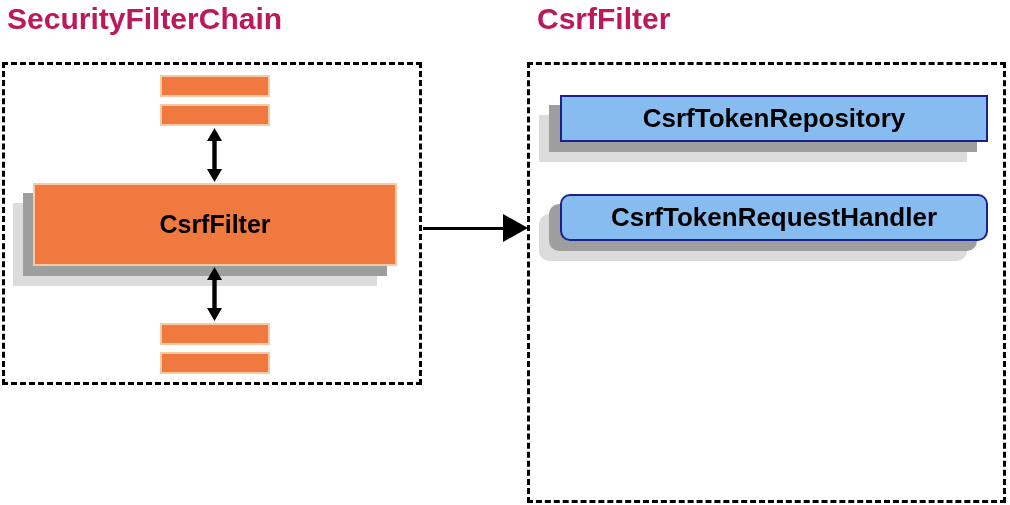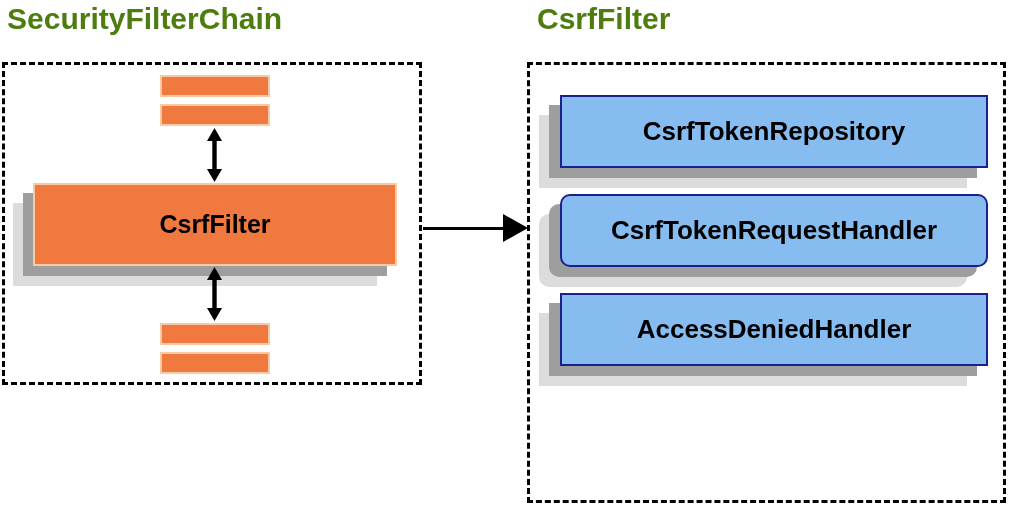--- a/index.html
+++ b/index.html
@@ -14,21 +14,21 @@
     height: 505px;
     background: var(--background, #ffffff);
     overflow: hidden;
   }
   .title {
     position: absolute;
     top: 2px;
     font-size: 30px;
     font-weight: bold;
     white-space: nowrap;
-    color: #4d7c0f;
+    color: #be185d;
   }
   .title-left  { left: 7px; }
   .title-right { left: 537px; }
 
   .dashed {
     position: absolute;
     border: 3px dashed #000;
     background: transparent;
   }
   .left-chain  { left: 2px;  top: 62px; width: 420px; height: 323px; }
@@ -89,21 +89,21 @@
     height: 0;
     border-top: 14px solid transparent;
     border-bottom: 14px solid transparent;
     border-left: 25px solid var(--line-black, #000);
   }
 
   .component-box {
     position: absolute;
     left: 560px;
     width: 428px;
-    height: 73px;
+    height: 47px;
     background: var(--blue-fill, #87BCF1);
     border: 2px solid var(--blue-border, #1B218C);
     box-shadow: -11px 10px 0 0 var(--shadow-dark, #9E9E9E),
                 -21px 20px 0 0 var(--shadow-light, #DCDCDC);
     display: flex;
     align-items: center;
     justify-content: center;
     font-size: 26px;
     font-weight: bold;
     white-space: nowrap;
@@ -151,18 +151,15 @@
   <div class="dashed right-group"></div>
 
   <div class="component-box c1">
     <span>CsrfTokenRepository</span>
   </div>
 
   <div class="component-box c2">
     <span>CsrfTokenRequestHandler</span>
   </div>
 
-  <div class="component-box c3">
-    <span>AccessDeniedHandler</span>
-  </div>
 
 
 </div>
 
 </body></html>

